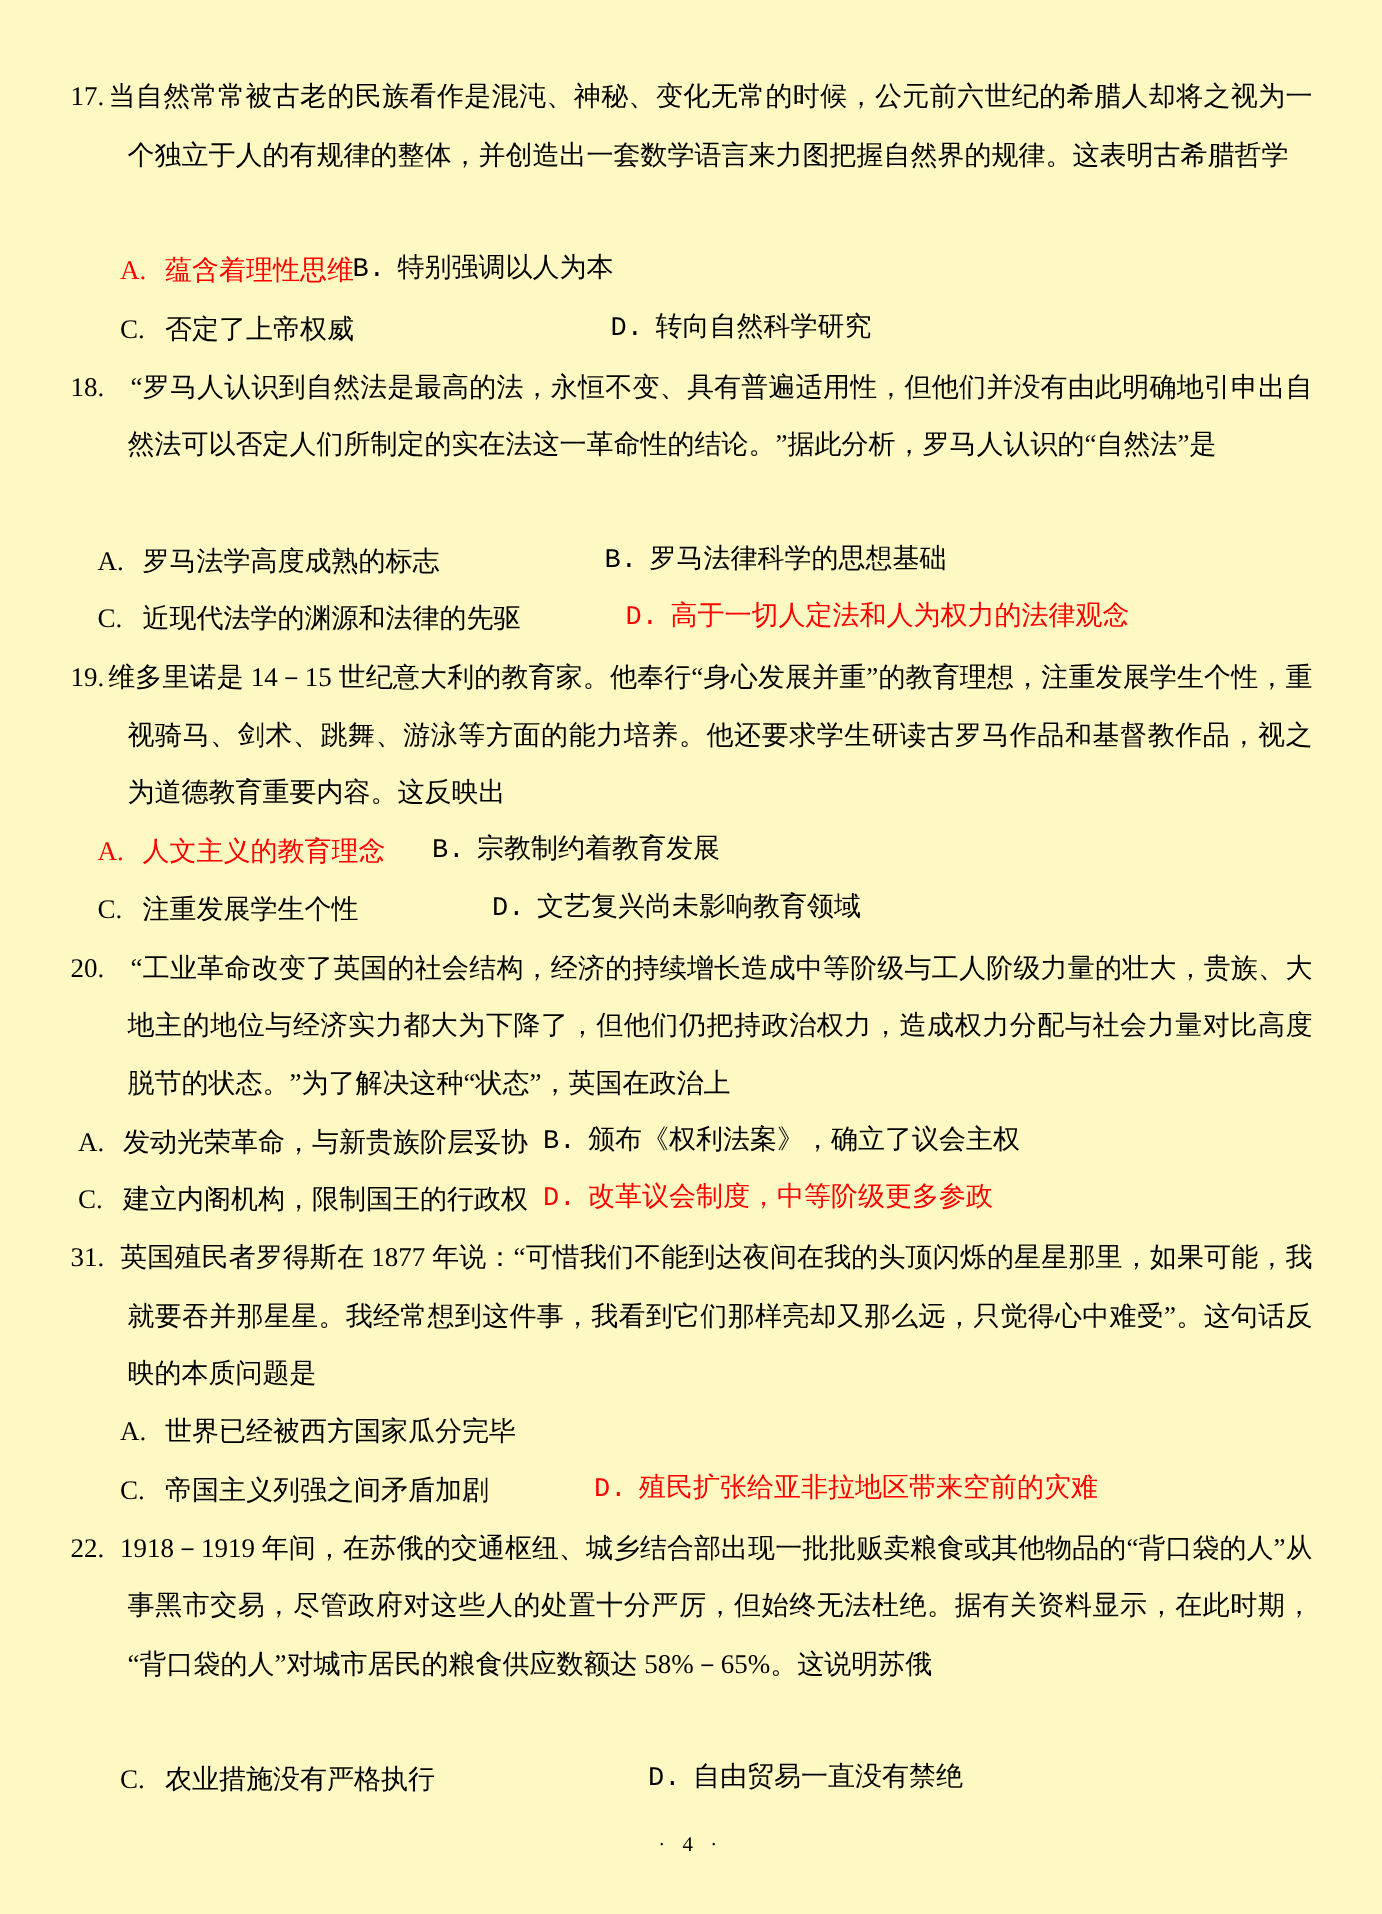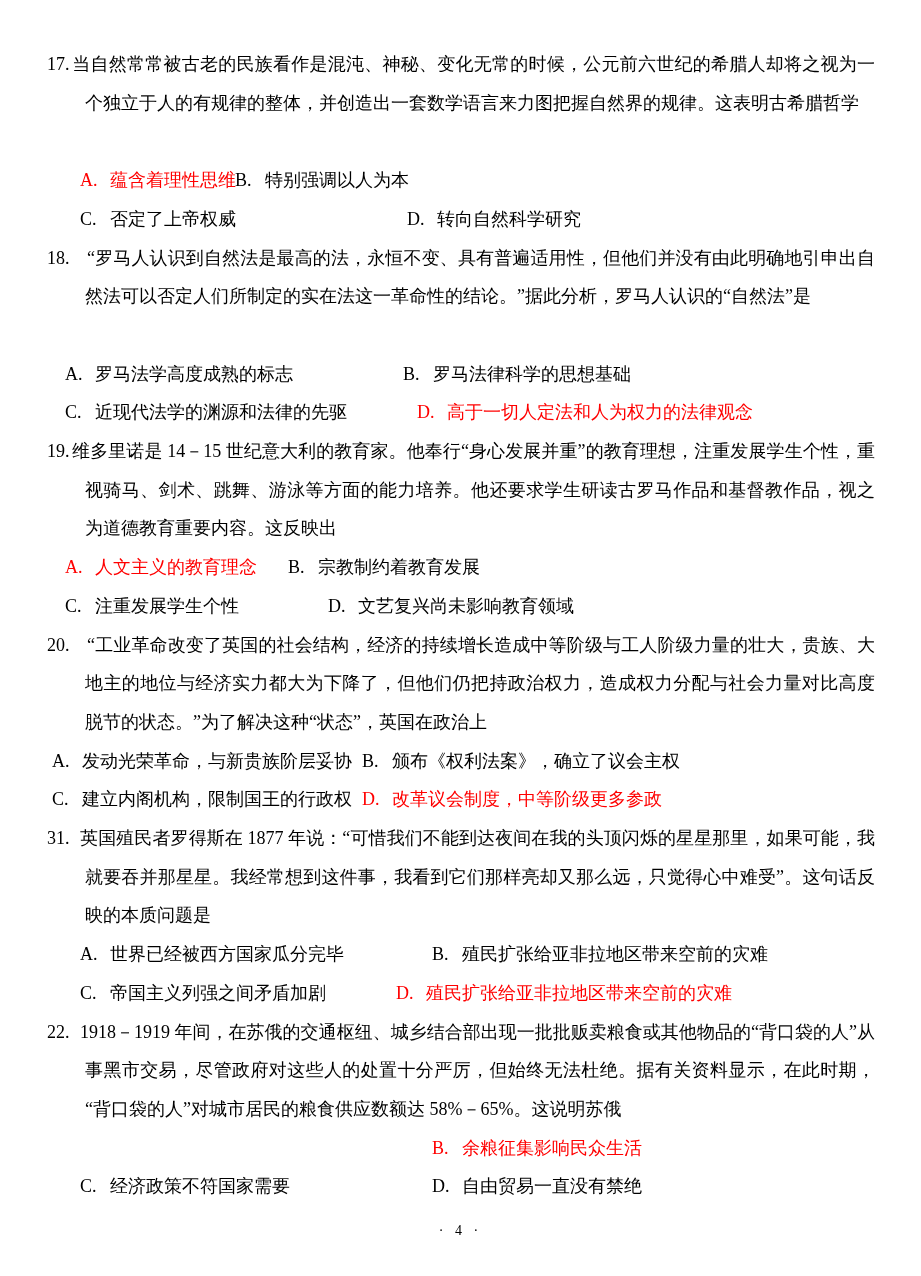--- a/index.html
+++ b/index.html
@@ -3,21 +3,21 @@
 <meta charset="utf-8">
 <style>
   html,body { margin:0; padding:0; }
   body {
     background:#e9e9e9;
     font-family:"Liberation Serif","DejaVu Serif",serif;
   }
   .page {
     position:relative;
     width:921px; height:1276px;
-    background:#ffffff;
+    background:#fef9c3;
     color:#000000;
     font-size:18px;
     line-height:38.7px;
     overflow:hidden;
   }
   .content {
     position:absolute;
     top:45px; left:47px; right:46px;
   }
   .q { position:relative; height:193.5px; }
@@ -31,21 +31,21 @@
   .qnum-s { min-width:25px; }
   .qnum-m { min-width:33px; }
   .qnum-l { min-width:40px; }
   .orow {
     position:absolute; left:0; right:0;
     height:38.7px; white-space:nowrap;
   }
   .orow1 { top:116.1px; }
   .orow2 { top:154.8px; }
   .opt { display:inline-block; }
-  .o2 { position:absolute; top:0; }
+  .o2 { position:absolute; top:0;font-family:Liberation Mono, monospace; }
   .ml33 { margin-left:33px; }
   .ml31 { margin-left:18px; }
   .ml5  { margin-left:5px; }
   .olabel { display:inline-block; min-width:30px; }
   .red { color:#ff0000; }
   .pagenum {
     position:absolute;
     left:0; right:0; top:1221px;
     text-align:center;
     font-size:14px;
@@ -105,35 +105,33 @@
       <div class="orow orow2">
         <span class="opt o1 ml5"><span class="olabel">C.</span><span>建立内阁机构，限制国王的行政权</span></span>
         <span class="opt o2" style="left:315px"><span class="olabel red" style="color: rgb(255, 0, 0);">D.</span><span class="red" style="color: rgb(255, 0, 0);">改革议会制度，中等阶级更多参政</span></span>
       </div>
     </section>
 
     <section class="q">
       <p class="stem"><span class="qnum qnum-m">31.</span><span>英国殖民者罗得斯在 1877 年说：“可惜我们不能到达夜间在我的头顶闪烁的星星那里，如果可能，我就要吞并那星星。我经常想到这件事，我看到它们那样亮却又那么远，只觉得心中难受”。这句话反映的本质问题是</span></p>
       <div class="orow orow1">
         <span class="opt o1 ml33"><span class="olabel">A.</span><span>世界已经被西方国家瓜分完毕</span></span>
-        <span class="opt o2" style="left:385px"><span class="olabel">B.</span><span>殖民扩张给亚非拉地区带来空前的灾难</span></span>
       </div>
       <div class="orow orow2">
         <span class="opt o1 ml33"><span class="olabel">C.</span><span>帝国主义列强之间矛盾加剧</span></span>
         <span class="opt o2" style="left:349px"><span class="olabel red" style="color: rgb(255, 0, 0);">D.</span><span class="red" style="color: rgb(255, 0, 0);">殖民扩张给亚非拉地区带来空前的灾难</span></span>
       </div>
     </section>
 
     <section class="q">
       <p class="stem"><span class="qnum qnum-m">22.</span><span>1918－1919 年间，在苏俄的交通枢纽、城乡结合部出现一批批贩卖粮食或其他物品的“背口袋的人”从事黑市交易，尽管政府对这些人的处置十分严厉，但始终无法杜绝。据有关资料显示，在此时期，“背口袋的人”对城市居民的粮食供应数额达 58%－65%。这说明苏俄</span></p>
       <div class="orow orow1">
-        <span class="opt o2" style="left:385px"><span class="olabel red" style="color: rgb(255, 0, 0);">B.</span><span class="red" style="color: rgb(255, 0, 0);">余粮征集影响民众生活</span></span>
       </div>
       <div class="orow orow2">
-        <span class="opt o1 ml33"><span class="olabel">C.</span><span>经济政策不符国家需要</span></span>
+        <span class="opt o1 ml33"><span class="olabel">C.</span><span>农业措施没有严格执行</span></span>
         <span class="opt o2" style="left:385px"><span class="olabel">D.</span><span>自由贸易一直没有禁绝</span></span>
       </div>
     </section>
 
   </div>
 
   <footer class="pagenum">· 4 ·</footer>
 </div>
 
 </body></html>

